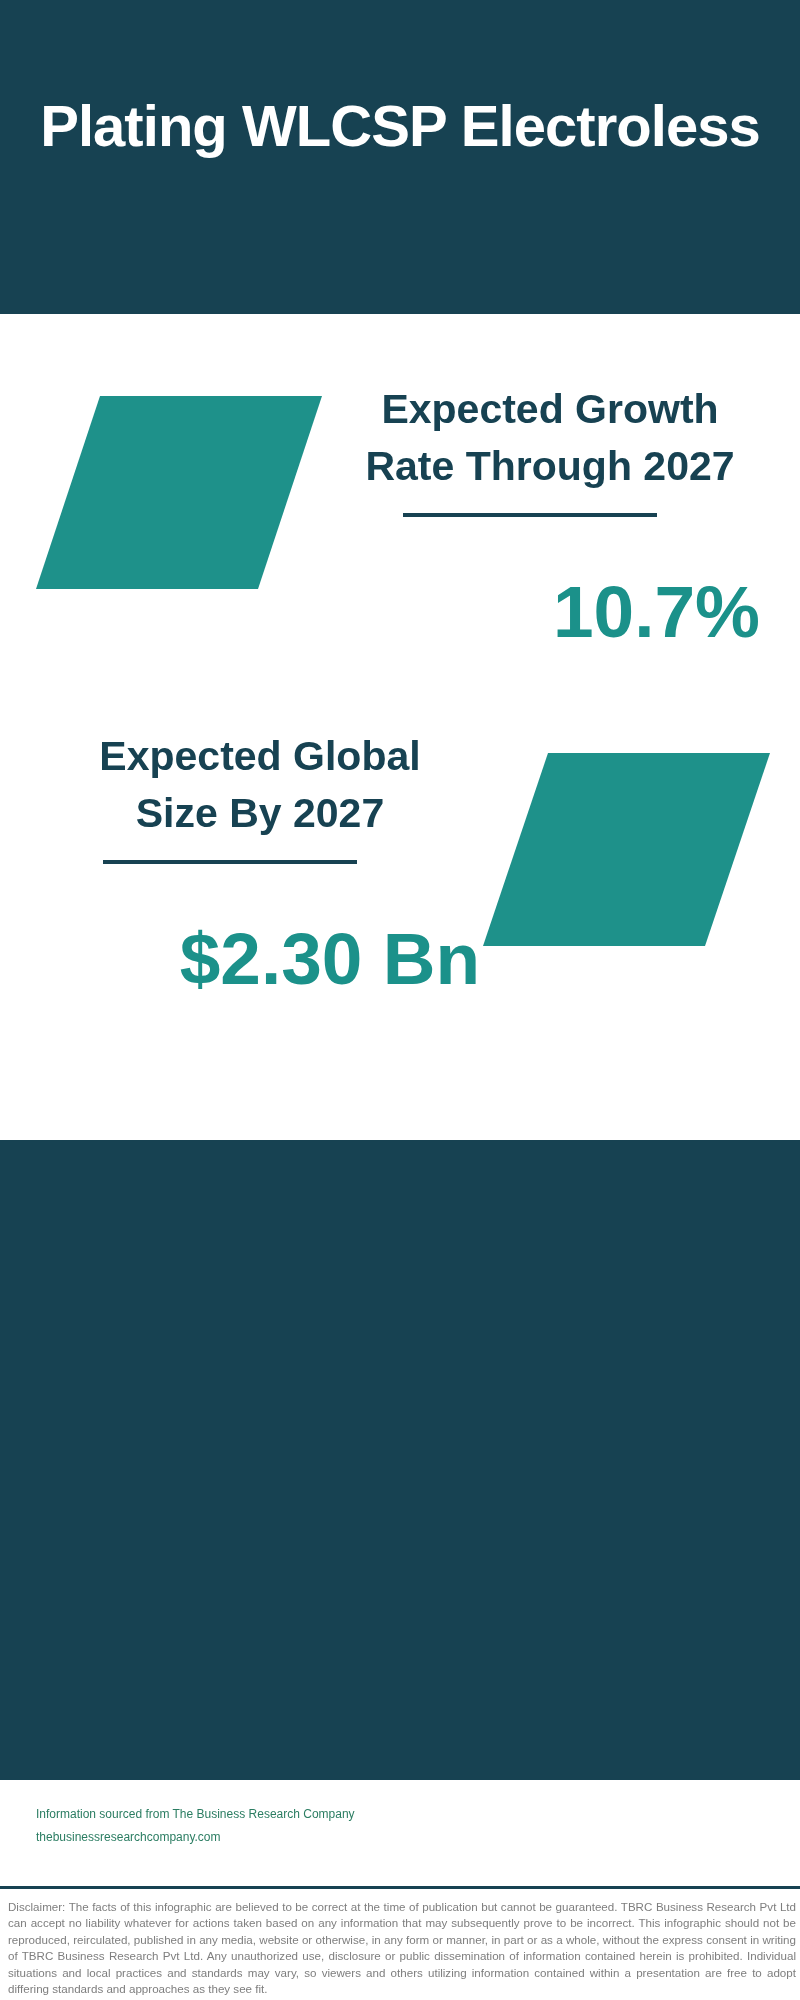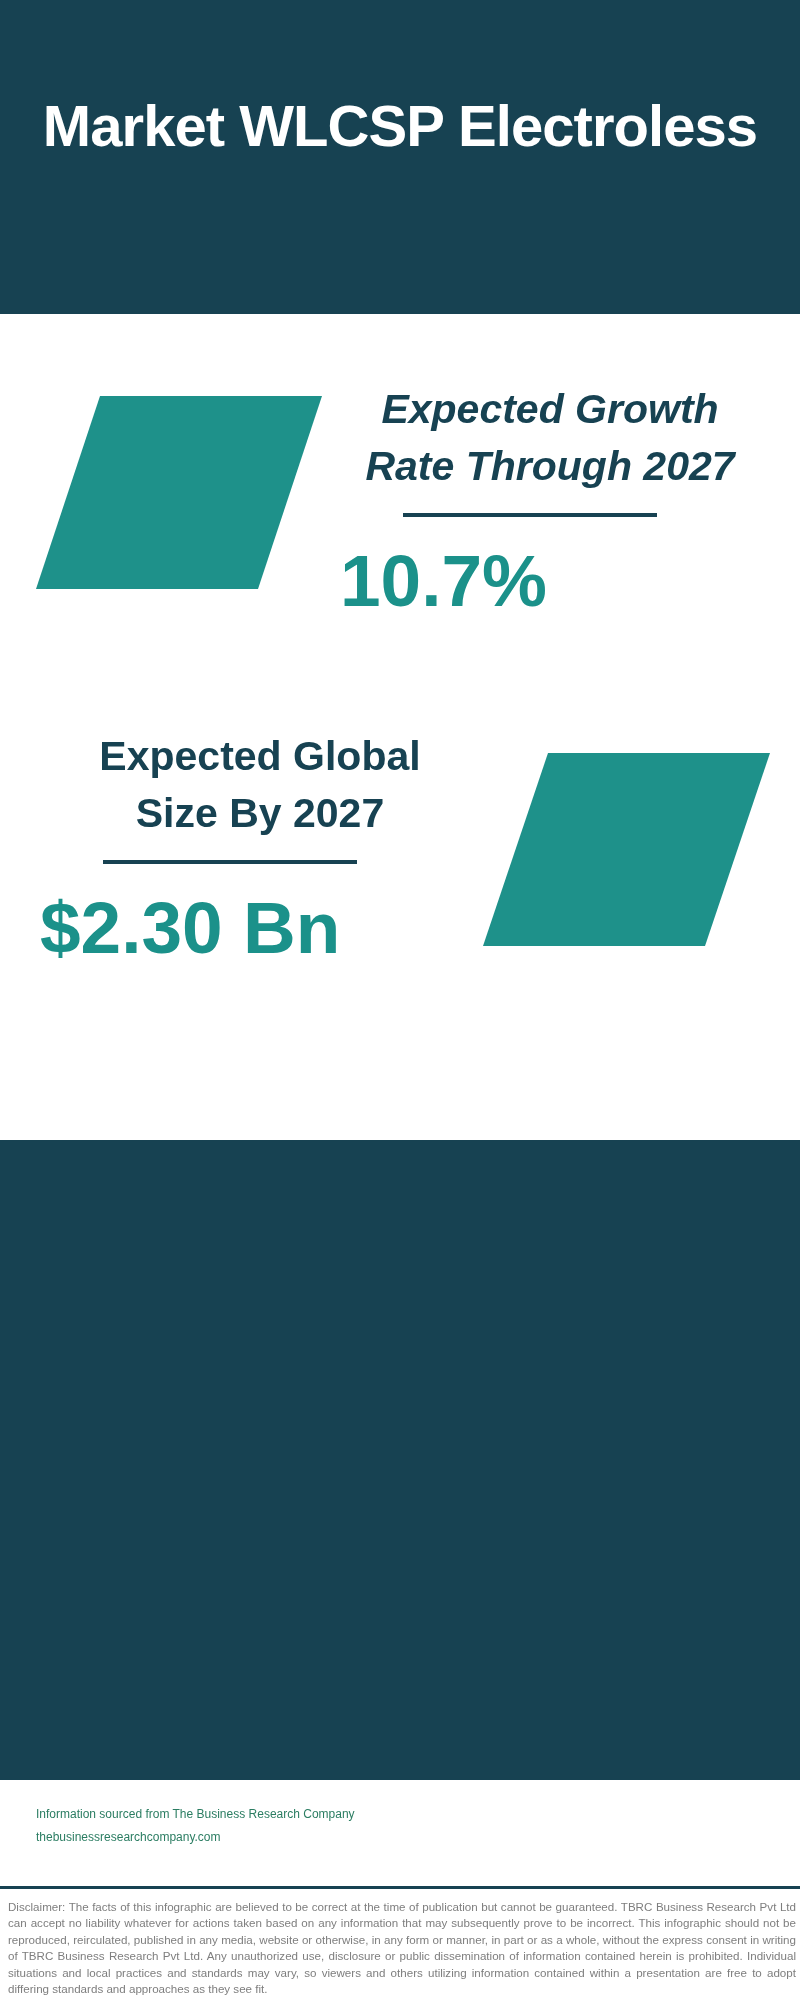--- a/index.html
+++ b/index.html
@@ -11,46 +11,46 @@
   .header { position:absolute; left:0; top:0; width:800px; height:314px; background:#174252; }
   .header-title { position:absolute; left:0; top:94px; width:800px; text-align:center;
     color:#ffffff; font-size:58px; font-weight:bold; line-height:63px; letter-spacing:-0.95px; }
 
   
   .tile { position:absolute; }
   .tile svg { display:block; }
 
   
   .stat-title { position:absolute; color:#174252; font-size:41px; font-weight:bold; line-height:57px; text-align:center; }
-  .stat-value { position:absolute; color:#1b918a; font-size:73px; font-weight:bold; line-height:1; text-align:left; }
+  .stat-value { position:absolute; color:#1b918a; font-size:73px; font-weight:bold; line-height:1; text-align:right;margin-top:31px; }
   .rule { position:absolute; background:#174252; height:4px; }
 
   
   .lower { position:absolute; left:0; top:1140px; width:800px; height:640px; background:#174252; }
 
   
   .src { position:absolute; color:#2b7d62; font-size:12px; line-height:23px; }
   .divider { position:absolute; left:0; top:1886px; width:800px; height:3px; background:#174252; }
   .disclaimer { position:absolute; left:8px; top:1899px; width:788px; color:#7e7e7e; font-size:11.6px; line-height:16.4px; text-align:justify; }
 </style>
 </head>
 <body>
 
 <div class="page">
 
   <div class="header">
-    <div class="header-title"><span>Market WLCSP Electroless</span><br></div>
+    <div class="header-title"><span>Plating WLCSP Electroless</span><br></div>
   </div>
 
   <div class="tile" style="left:36px;top:396px;">
     <svg width="286" height="193" viewBox="0 0 286 193">
       <polygon points="64,0 286,0 222,193 0,193" fill="#1e918a"></polygon>
     </svg>
   </div>
-  <div class="stat-title" style="left:340px;top:381px;width:420px;font-style:italic;"><span>Expected Growth</span><br><span>Rate Through 2027</span></div>
+  <div class="stat-title" style="left:340px;top:381px;width:420px;"><span>Expected Growth</span><br><span>Rate Through 2027</span></div>
   <div class="rule" style="left:403px;top:513px;width:254px;"></div>
   <div class="stat-value" style="left:340px;top:544px;width:420px;">10.7%</div>
 
   <div class="stat-title" style="left:40px;top:728px;width:440px;"><span>Expected Global</span><br><span>Size By 2027</span></div>
   <div class="rule" style="left:103px;top:860px;width:254px;"></div>
   <div class="stat-value" style="left:40px;top:891px;width:440px;">$2.30 Bn</div>
   <div class="tile" style="left:483px;top:753px;">
     <svg width="287" height="193" viewBox="0 0 287 193">
       <polygon points="65,0 287,0 222,193 0,193" fill="#1e918a"></polygon>
     </svg>

